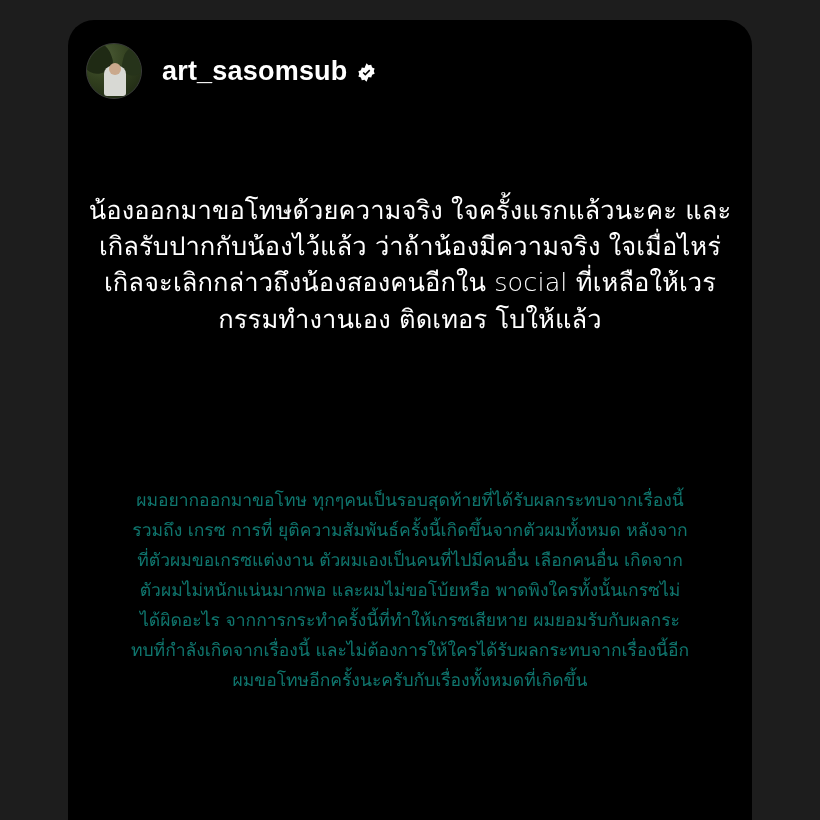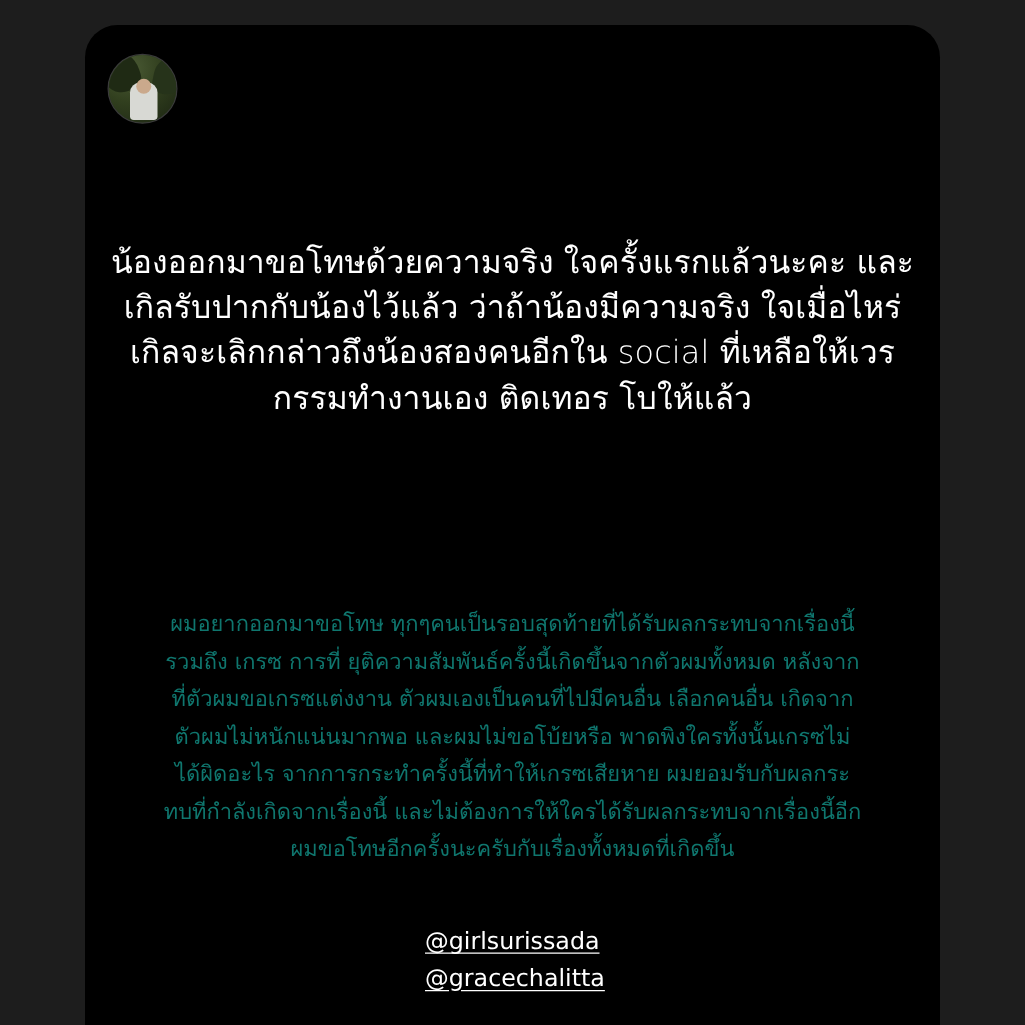--- a/index.html
+++ b/index.html
@@ -157,25 +157,30 @@
   <div class="story-card">
 
     <div class="story-header">
       <div class="avatar">
         <div class="sky"></div>
         <div class="leaf1"></div>
         <div class="leaf2"></div>
         <div class="person"></div>
         <div class="head"></div>
       </div>
+      <div class="username-wrap">
+        <span class="username">art_sasomsub</span>
+        <span class="verified">
+          <svg viewBox="0 0 24 24" width="21" height="21" aria-hidden="true">
+            <path fill="#ffffff" d="M12 1.5l2.3 2.1 3.1-.4 1 3 2.9 1.2-1 3 1 3-2.9 1.2-1 3-3.1-.4L12 22.5l-2.3-2.1-3.1.4-1-3-2.9-1.2 1-3-1-3 2.9-1.2 1-3 3.1.4L12 1.5z"></path>
+            <path fill="#000000" d="M10.6 15.6l-3-3 1.2-1.2 1.8 1.8 4.5-4.5 1.2 1.2-5.7 5.7z"></path>
+          </svg>
+        </span>
+      </div>
     </div>
 
     <div class="headline">น้องออกมาขอโทษด้วยความจริง ใจครั้งแรกแล้วนะคะ และเกิลรับปากกับน้องไว้แล้ว ว่าถ้าน้องมีความจริง ใจเมื่อไหร่ เกิลจะเลิกกล่าวถึงน้องสองคนอีกใน social ที่เหลือให้เวรกรรมทำงานเอง ติดเทอร โบให้แล้ว</div>
 
     <div class="body-block">ผมอยากออกมาขอโทษ ทุกๆคนเป็นรอบสุดท้ายที่ได้รับผลกระทบจากเรื่องนี้ รวมถึง เกรซ การที่ ยุติความสัมพันธ์ครั้งนี้เกิดขึ้นจากตัวผมทั้งหมด หลังจากที่ตัวผมขอเกรซแต่งงาน ตัวผมเองเป็นคนที่ไปมีคนอื่น เลือกคนอื่น เกิดจากตัวผมไม่หนักแน่นมากพอ และผมไม่ขอโบ้ยหรือ พาดพิงใครทั้งนั้นเกรซไม่ได้ผิดอะไร จากการกระทำครั้งนี้ที่ทำให้เกรซเสียหาย ผมยอมรับกับผลกระทบที่กำลังเกิดจากเรื่องนี้ และไม่ต้องการให้ใครได้รับผลกระทบจากเรื่องนี้อีก ผมขอโทษอีกครั้งนะครับกับเรื่องทั้งหมดที่เกิดขึ้น</div>
 
-    <div class="mentions">
-      <a class="mention" href="#">@girlsurissada</a>
-      <a class="mention" href="#">@gracechalitta</a>
-    </div>
 
   </div>
 </div>
 
 </body></html>

